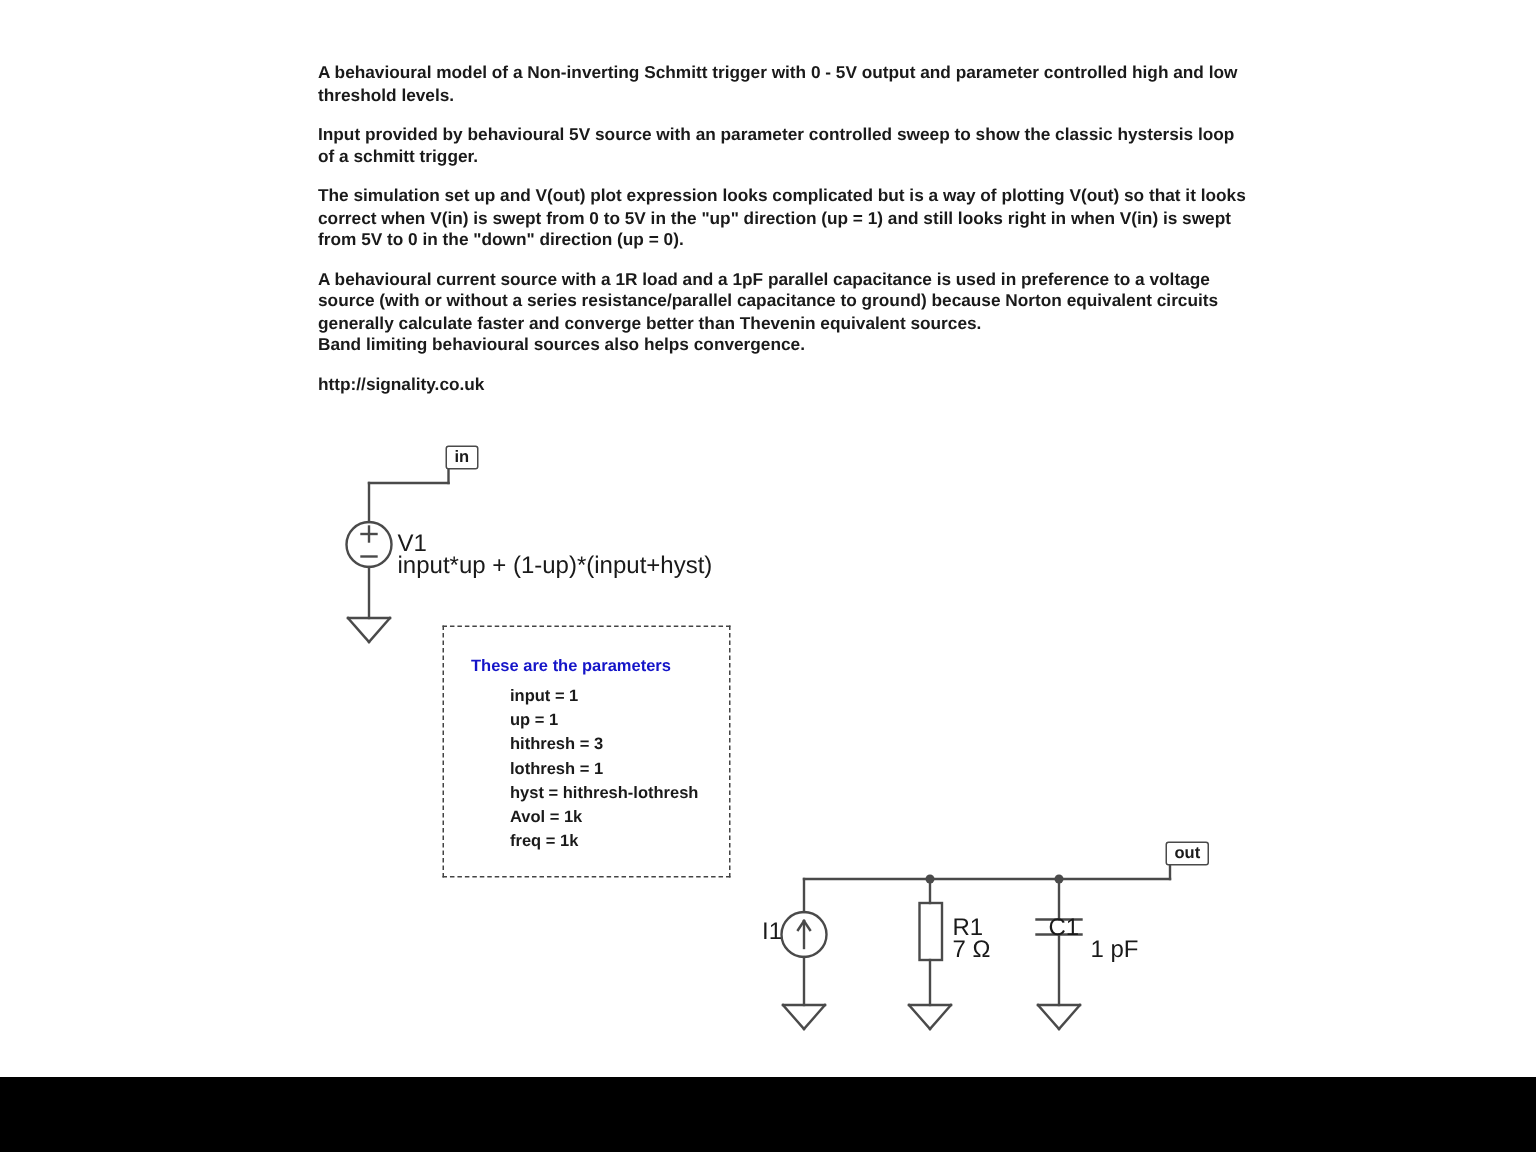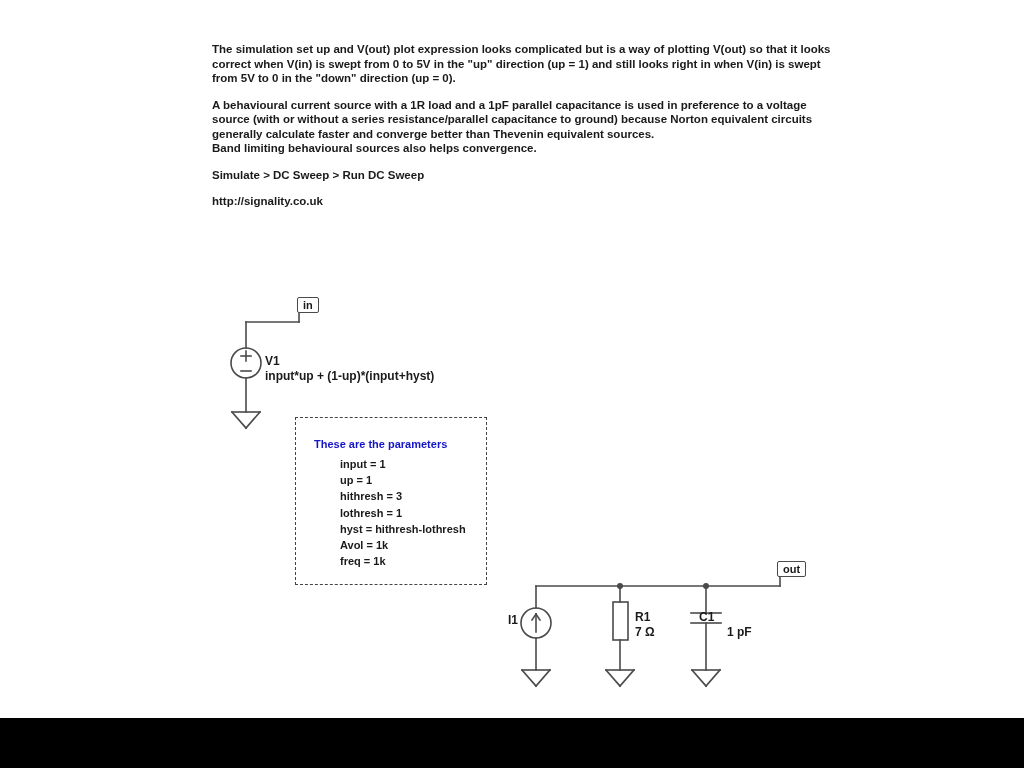--- a/index.html
+++ b/index.html
@@ -41,22 +41,22 @@
   }
   #schematic svg {
     position: absolute;
     left: 0;
     top: 0;
   }
 
   .sch-label {
     position: absolute;
     font-family: "Liberation Sans", sans-serif;
-    font-size: 12px;
-    font-weight: bold;
+    font-size: 16px;
+    font-weight: normal;
     color: #1a1a1a;
     white-space: nowrap;
   }
   .port-label {
     position: absolute;
     font-family: "Liberation Sans", sans-serif;
     font-size: 11px;
     font-weight: bold;
     color: #1a1a1a;
     border: 1.4px solid #4a4a4a;
@@ -104,24 +104,25 @@
     width: 1024px;
     height: 50px;
     background: #000000;
     color: #ffffff;
   }
 </style>
 </head>
 <body>
 
 <div id="description">
+  <p>A behavioural model of a Non-inverting Schmitt trigger with 0 - 5V output and parameter controlled high and low threshold levels.</p>
+  <p>Input provided by behavioural 5V source with an parameter controlled sweep to show the classic hystersis loop of a schmitt trigger.</p>
   <p>The simulation set up and V(out) plot expression looks complicated but is a way of plotting V(out) so that it looks correct when V(in) is swept from 0 to 5V in the "up" direction (up = 1) and still looks right in when V(in) is swept from 5V to 0 in the "down" direction (up = 0).</p>
   <p style="white-space:pre-line">A behavioural current source with a 1R load and a 1pF parallel capacitance is used in preference to a voltage source (with or without a series resistance/parallel capacitance to ground) because Norton equivalent circuits generally calculate faster and converge better than Thevenin equivalent sources.
 Band limiting behavioural sources also helps convergence.</p>
-  <p>Simulate &gt; DC Sweep &gt; Run DC Sweep</p>
   <p>http://signality.co.uk</p>
 </div>
 
 <div id="schematic">
 
   <svg width="1024" height="420">
     <g stroke="#4a4a4a" stroke-width="1.6" fill="none" stroke-linecap="square">
 
       <circle cx="246" cy="73" r="15"></circle>
 

